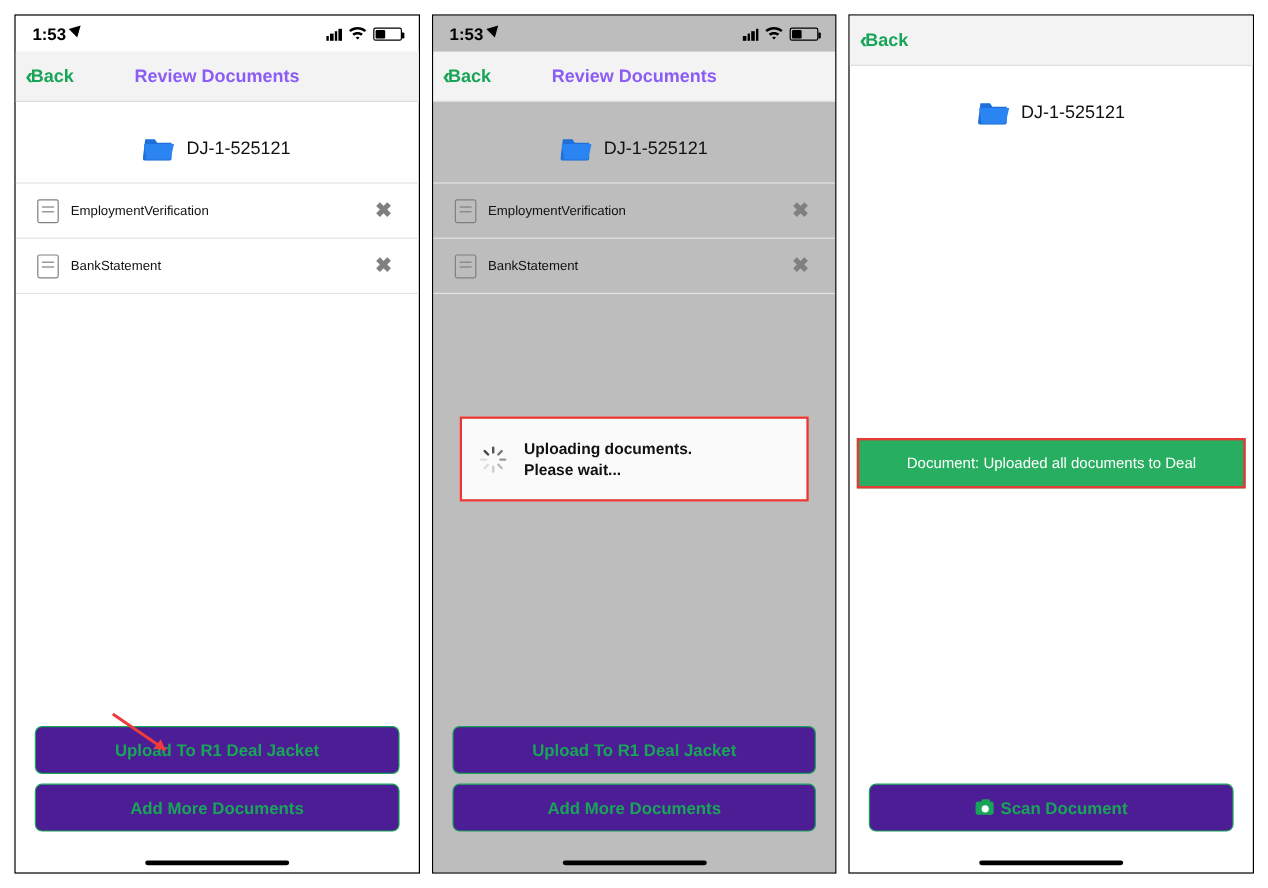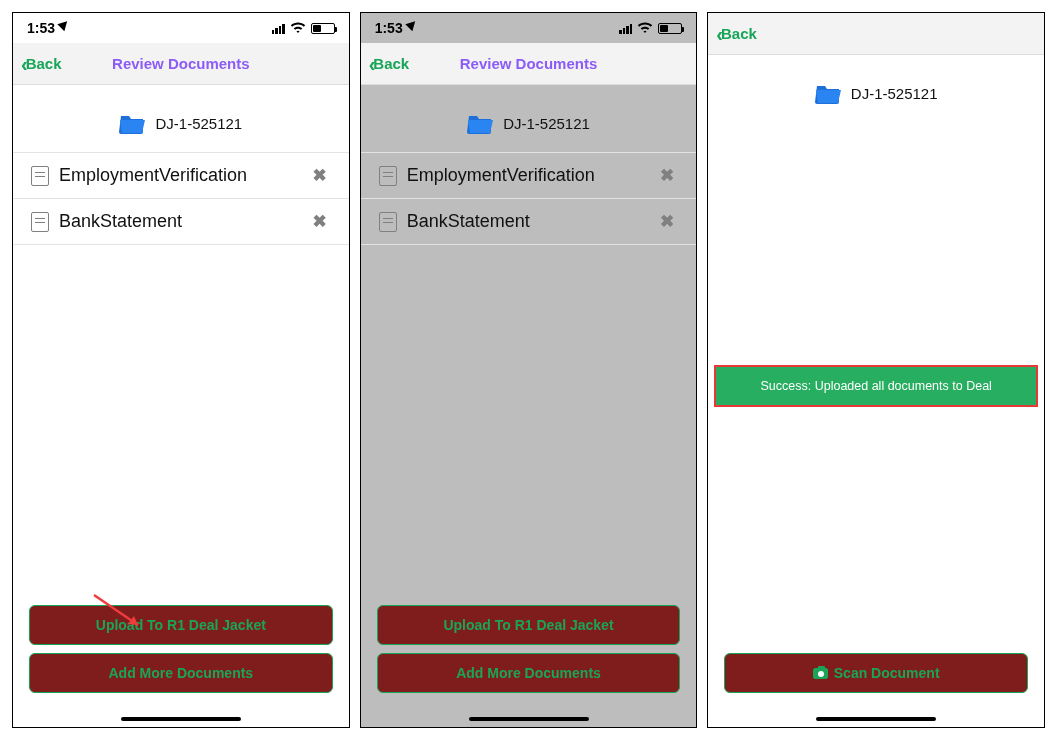--- a/index.html
+++ b/index.html
@@ -110,21 +110,21 @@
   .doc-row .doc-icon{
     width:18px;height:20px;border:1.5px solid #808080;border-radius:2px;
     margin-right:10px; position:relative; flex-shrink:0;
   }
   .doc-row .doc-icon::before,
   .doc-row .doc-icon::after{
     content:""; position:absolute; left:3px; right:3px; height:1.5px; background:#808080;
   }
   .doc-row .doc-icon::before{ top:5px;}
   .doc-row .doc-icon::after{ top:9px;}
-  .doc-name{ flex:1; font-size:18px; color:#111;}
+  .doc-name{ flex:1; font-size:11px; color:#111;}
   .doc-remove{
     color:#808080; font-size:17px; font-weight:700; cursor:pointer;
     padding:0 4px;
   }
   .instruction{
     padding: 8px 36px 0;
     font-size:14.5px;
     text-align:justify;
     text-align-last:left;
     line-height:1.55;
@@ -133,21 +133,21 @@
   .bottom-area{
     margin-top:auto;
     padding: 0 16px 34px;
     display:flex; flex-direction:column; gap:8px;
     position:relative;
     z-index:2;
   }
   .outline-btn{
     border:1px solid #18a558;
     color:#18a558;
-    background:#7f1d1d;
+    background:#4c1d95;
     border-radius:6px;
     padding:11px 0;
     text-align:center;
     font-size:14px;
     font-weight:600;
     cursor:pointer;
     display:flex;align-items:center;justify-content:center;gap:6px;
   }
   .camera-glyph{
     width:15px;height:11px;border:1.5px solid #18a558;border-radius:2px;background:#18a558;
@@ -313,20 +313,40 @@
         <span class="doc-icon"></span>
         <span class="doc-name">BankStatement</span>
         <span class="doc-remove">✖</span>
       </div>
     </div>
     <div class="bottom-area">
       <div class="outline-btn">Upload To R1 Deal Jacket</div>
       <div class="outline-btn">Add More Documents</div>
     </div>
   </div>
+  <div class="upload-dialog">
+    <span class="spinner">
+      <svg width="24" height="24" viewBox="0 0 24 24">
+        <g stroke-width="2" stroke-linecap="round">
+          <line x1="12" y1="2" x2="12" y2="6" stroke="#555"></line>
+          <line x1="19.07" y1="4.93" x2="16.24" y2="7.76" stroke="#777"></line>
+          <line x1="22" y1="12" x2="18" y2="12" stroke="#999"></line>
+          <line x1="19.07" y1="19.07" x2="16.24" y2="16.24" stroke="#bbb"></line>
+          <line x1="12" y1="22" x2="12" y2="18" stroke="#ccc"></line>
+          <line x1="4.93" y1="19.07" x2="7.76" y2="16.24" stroke="#ddd"></line>
+          <line x1="2" y1="12" x2="6" y2="12" stroke="#ddd"></line>
+          <line x1="4.93" y1="4.93" x2="7.76" y2="7.76" stroke="#444"></line>
+        </g>
+      </svg>
+    </span>
+    <div class="upload-text">
+      <span>Uploading documents.</span><br>
+      <span>Please wait...</span>
+    </div>
+  </div>
   <div class="home-indicator"></div>
 </div>
 
 <div class="phone">
   <div class="nav-bar">
     <div class="back-btn">
       <span class="back-chevron">‹</span>
       <span>Back</span>
     </div>
   </div>
@@ -340,15 +360,15 @@
       </span>
       <span class="folder-label">DJ-1-525121</span>
     </div>
     <div class="bottom-area">
       <div class="outline-btn">
         <span class="camera-glyph"></span>
         <span>Scan Document</span>
       </div>
     </div>
   </div>
-  <div class="success-banner">Success: Uploaded all documents to Deal</div>
+  <div class="success-banner">Document: Uploaded all documents to Deal</div>
   <div class="home-indicator"></div>
 </div>
 
 </body></html>

